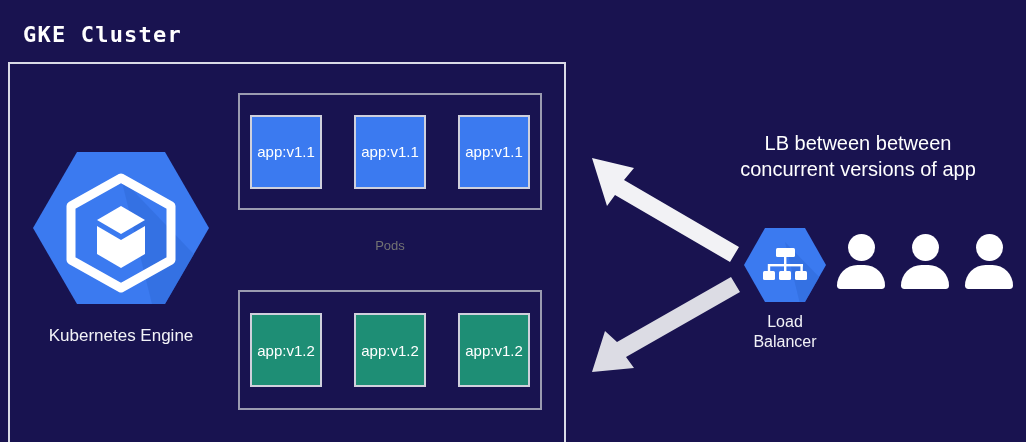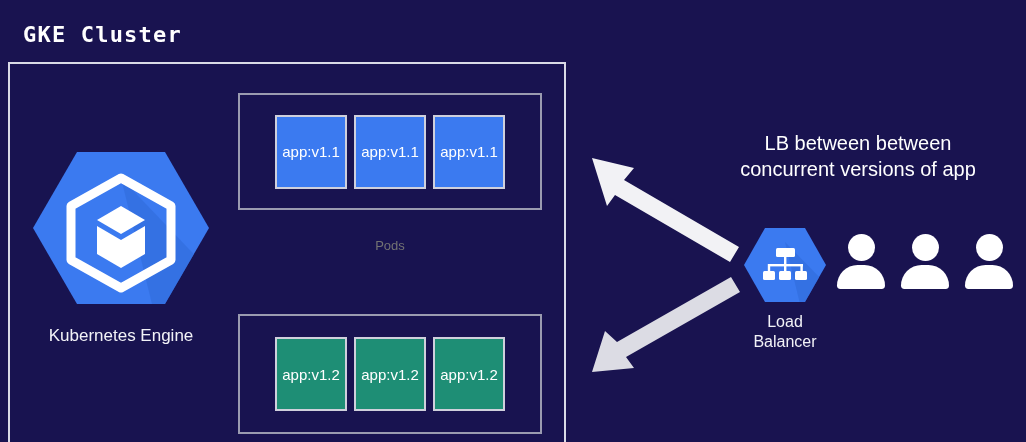--- a/index.html
+++ b/index.html
@@ -65,24 +65,24 @@
 
   
   .pod-container {
     position: absolute;
     border: 2px solid #9a9bb0;
     box-sizing: border-box;
     background: transparent;
     display: flex;
     align-items: center;
     justify-content: center;
-    gap: 7px;
+    gap: 32px;
   }
   #pods-top { left: 238px; top: 93px; width: 304px; height: 117px; }
-  #pods-bottom { left: 238px; top: 290px; width: 304px; height: 120px; margin-top: 24px; }
+  #pods-bottom { left: 238px; top: 290px; width: 304px; height: 120px; }
 
   .pod {
     width: 72px;
     height: 74px;
     border: 2px solid #cfd0dc;
     box-sizing: border-box;
     display: flex;
     align-items: center;
     justify-content: center;
     color: #ffffff;

